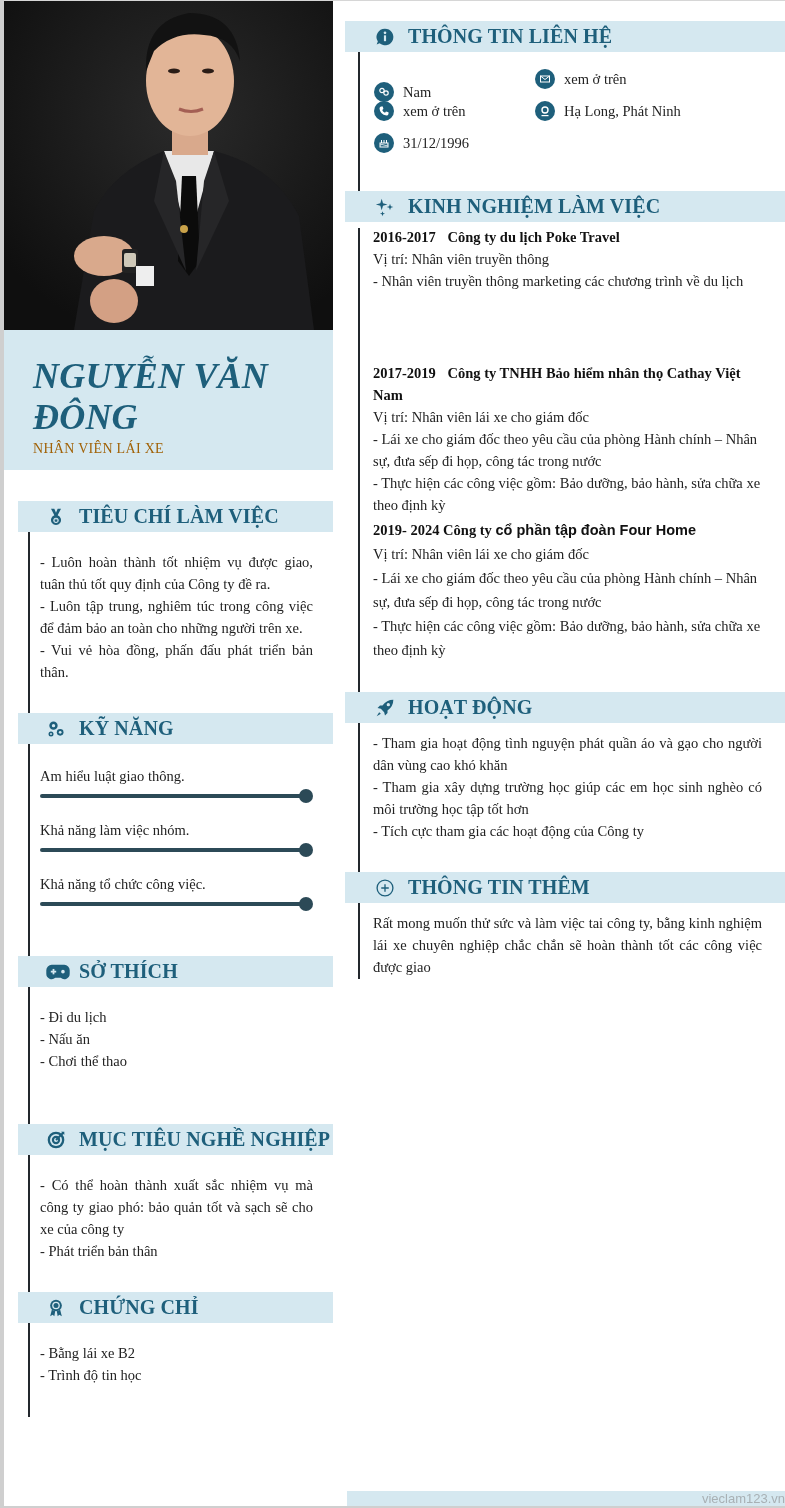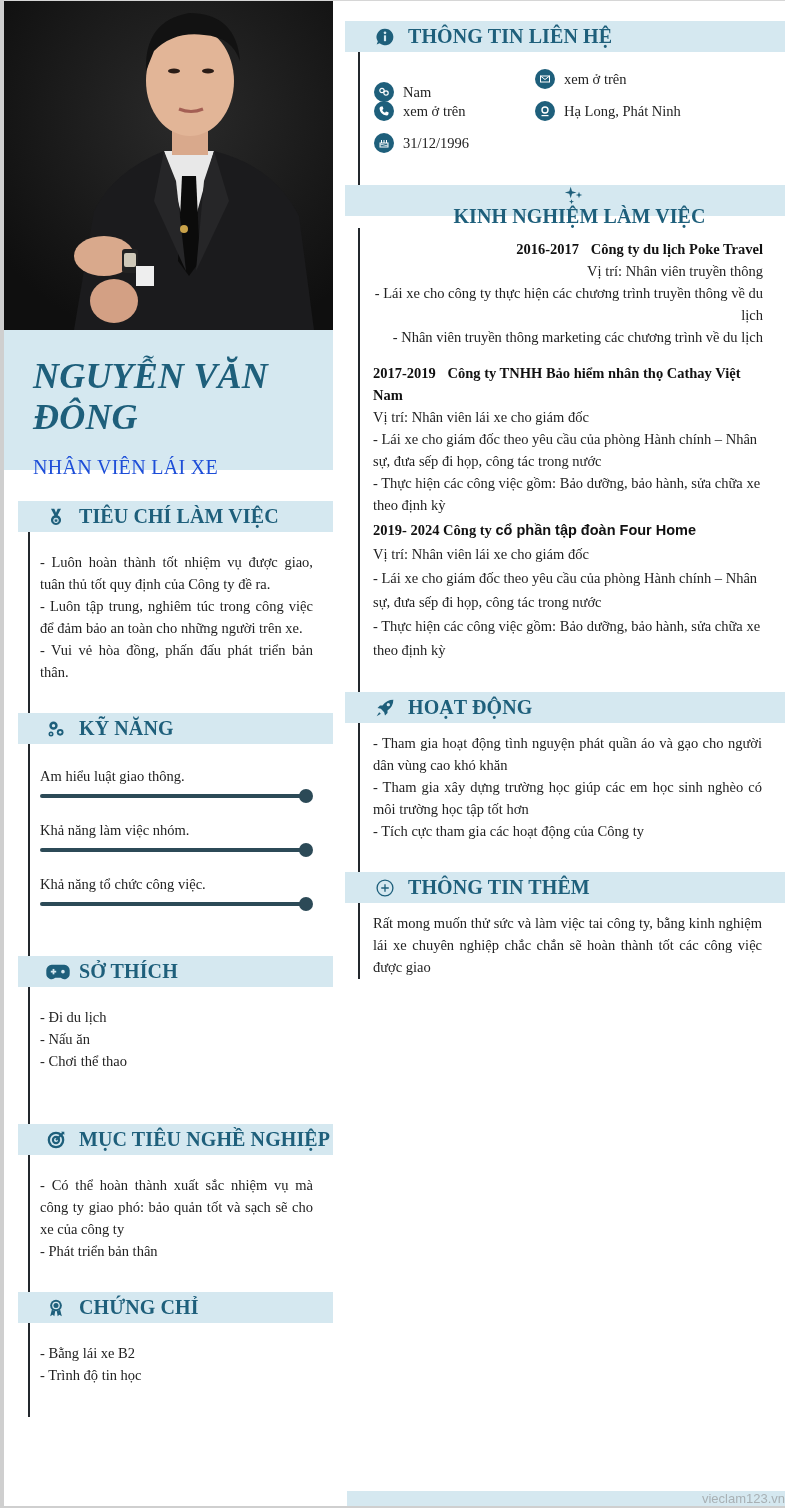--- a/index.html
+++ b/index.html
@@ -9,21 +9,21 @@
   .page-edge-left { position: absolute; left: 0; top: 0; width: 4px; height: 1508px; background: #cfcfcf; }
   .page-edge-top { position: absolute; left: 0; top: 0; width: 785px; height: 1px; background: #d6d6d6; }
   .page-edge-bottom { position: absolute; left: 0; top: 1506px; width: 785px; height: 2px; background: #cfcfcf; }
 
   
   .photo { position: absolute; left: 4px; top: 1px; width: 329px; height: 329px; overflow: hidden; background: #141414; }
   .photo svg { width: 100%; height: 100%; display: block; }
 
   .name-box { position: absolute; left: 4px; top: 330px; width: 329px; height: 140px; background: #d5e8f0; padding: 26px 0 0 29px; }
   .name { font-family: "Liberation Serif", serif; font-weight: bold; font-size: 36px; line-height: 41px; color: #1e5f7b; letter-spacing: 0.2px; font-style: italic; }
-  .job-title { font-size: 20px; color: #1d4ed8; margin-top: 18px; letter-spacing: 0.3px; }
+  .job-title { font-size: 14px; color: #a16207; margin-top: 3px; letter-spacing: 0.3px; }
 
   .vline { position: absolute; width: 2px; background: #23282d; }
 
   .section-head { position: absolute; height: 31px; background: #d5e8f0; display: flex; align-items: center; }
   .section-head .icon { width: 22px; height: 22px; display: flex; align-items: center; justify-content: center; margin-right: 12px; }
   .section-head .icon svg { width: 20px; height: 20px; fill: #1e5f7b; }
   .section-head .title { font-family: "Liberation Serif", serif; font-weight: bold; font-size: 20px; color: #1e5f7b; letter-spacing: 0.1px; }
 
   .left-head { left: 18px; width: 315px; padding-left: 27px; }
   .right-head { left: 345px; width: 440px; padding-left: 29px; }
@@ -274,38 +274,37 @@
   <span class="cicon">
     <svg viewBox="0 0 12 12">
         <rect x="2" y="6" width="8" height="4" fill="none" stroke-width="1"></rect>
         <path d="M3.5 3v3 M6 3v3 M8.5 3v3" stroke-width="1"></path>
         <path d="M2 8 Q4 7 6 8 Q8 9 10 8" fill="none" stroke-width="0.8"></path>
       </svg>
   </span>
   <span>31/12/1996</span>
 </div>
 
-<div class="section-head right-head" style="top:185px;flex-direction:column;">
+<div class="section-head right-head" style="top:191px;">
   <span class="icon">
     <svg viewBox="0 0 24 24">
         <path d="M8 2 L9.6 7.4 L15 9 L9.6 10.6 L8 16 L6.4 10.6 L1 9 L6.4 7.4 Z"></path>
         <path d="M18 8 L19 11 L22 12 L19 13 L18 16 L17 13 L14 12 L17 11 Z"></path>
         <path d="M9 17 L9.8 19.2 L12 20 L9.8 20.8 L9 23 L8.2 20.8 L6 20 L8.2 19.2 Z"></path>
       </svg>
   </span>
   <span class="title">KINH NGHIỆM LÀM VIỆC</span>
 </div>
 
-<div class="txt" style="left:373px; top:238px; width:390px;text-align:right;">
+<div class="txt" style="left:373px; top:226px; width:390px;">
   <div class="exp-head">
     <span>2016-2017</span>
     <span class="company">Công ty du lịch Poke Travel</span>
   </div>
   <div>Vị trí: Nhân viên truyền thông</div>
-  <div>- Lái xe cho công ty thực hiện các chương trình truyền thông về du lịch</div>
   <div>- Nhân viên truyền thông marketing các chương trình về du lịch</div>
 </div>
 
 <div class="txt" style="left:373px; top:362px; width:390px;">
   <div class="exp-head">
     <span>2017-2019</span>
     <span class="company">Công ty TNHH Bảo hiểm nhân thọ Cathay Việt Nam</span>
   </div>
   <div>Vị trí: Nhân viên lái xe cho giám đốc</div>
   <div>- Lái xe cho giám đốc theo yêu cầu của phòng Hành chính – Nhân sự, đưa sếp đi họp, công tác trong nước</div>

